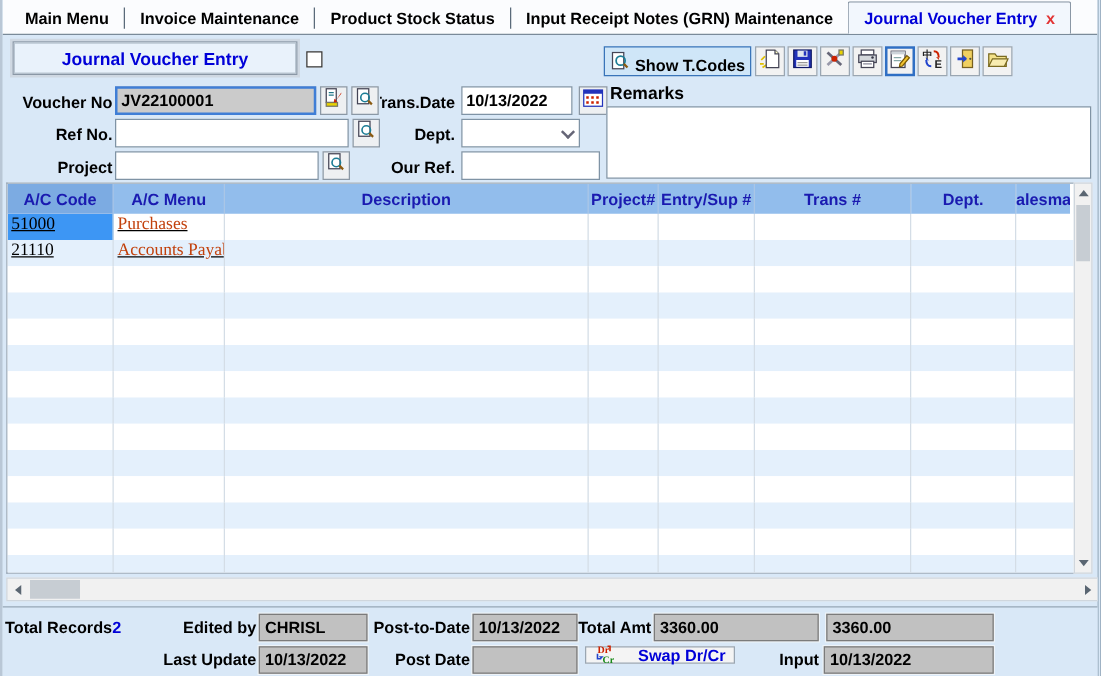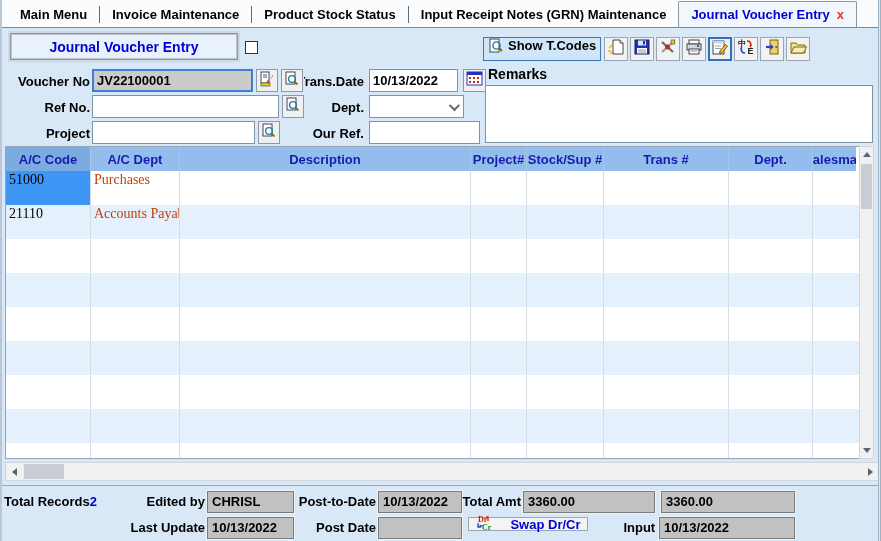--- a/index.html
+++ b/index.html
@@ -32,21 +32,21 @@
     color:#0000d8; font-weight:bold; font-size:14px;
     display:flex; align-items:center; justify-content:center;
   }
   .checkbox {
     position:absolute; left:243px; top:41px; width:13px; height:13px;
     background:#fff; border:1px solid #333;
   }
   .cblabel { position:absolute; left:262px; top:40px; font-weight:bold; font-size:13px; }
   .tcodes {
     position:absolute; left:481px; top:37px; width:118px; height:24px;
-    background:#cfe6f8; border:1px solid #3a74b9; display:flex; align-items:flex-start;
+    background:#cfe6f8; border:1px solid #3a74b9; display:flex; align-items:flex-end;
     gap:4px; padding-left:4px; font-weight:bold; font-size:13px; cursor:default;
   }
   .icobtn {
     position:absolute; top:37px; width:24px; height:24px; background:#f2f2f2;
     border:1px solid #9aa6b2; display:flex; align-items:center; justify-content:center;
   }
   .icobtn.active { border:2px solid #2f6fc4; }
   
   .lbl { position:absolute; font-weight:bold; font-size:13px; color:#000; text-align:right; white-space:nowrap; }
   .clip-end { display:flex; justify-content:flex-end; overflow:hidden; text-align:right; }
@@ -76,21 +76,21 @@
     background:#fff; border:1px solid #96a6b6; border-right:none; overflow:hidden;
   }
   .thead { display:flex; height:24px; }
   .th {
     background:#92bdec; color:#1a1ab0; font-weight:bold; font-size:13px;
     display:flex; align-items:center; justify-content:center;
     border-right:1px solid #aac6e6; overflow:hidden; white-space:nowrap; flex:none;
   }
   .th.sel { background:#7cabe2; }
   .tbody { height:289px; overflow:hidden; }
-  .trow { display:flex; height:34px; background:#fff; }
+  .trow { display:flex; height:21px; background:#fff;text-decoration:underline; }
   .trow.alt { background:#e4f0fc; }
   .tc {
     flex:none; border-right:1px solid #d4dde6; font-family:"Liberation Serif", serif;
     font-size:14px; color:#000; padding:1px 3px 0 3px; overflow:hidden; white-space:nowrap;
   }
   .tc.name { color:#c2410c; }
   .tc.selcell { background:#3d96f4; }
   .c0{width:85px}.c1{width:89px}.c2{width:291px}.c3{width:56px}.c4{width:77px}.c5{width:125px}.c6{width:84px}.c7{width:43px; border-right:none}
   
   .vscroll {
@@ -287,24 +287,24 @@
   </div>
   <div class="lbl" style="left:296px; top:126px; width:66px">Our Ref.</div>
   <input class="fld" style="left: 367px; top: 121px; width: 111px;" value="">
 
   <div class="remarks-label">Remarks</div>
   <textarea class="remarks" style=""></textarea>
 
   <div class="tablewrap">
     <div class="thead">
       <div class="th sel c0">A/C Code</div>
-      <div class="th c1">A/C Dept</div>
+      <div class="th c1">A/C Menu</div>
       <div class="th c2">Description</div>
       <div class="th c3">Project#</div>
-      <div class="th c4">Stock/Sup #</div>
+      <div class="th c4">Entry/Sup #</div>
       <div class="th c5">Trans #</div>
       <div class="th c6">Dept.</div>
       <div class="th c7">Salesman</div>
     </div>
     <div class="tbody">
       <div class="trow">
         <span class="tc c0 selcell">51000</span>
         <span class="tc c1 name">Purchases</span>
         <span class="tc c2"></span>
           <span class="tc c3"></span>

